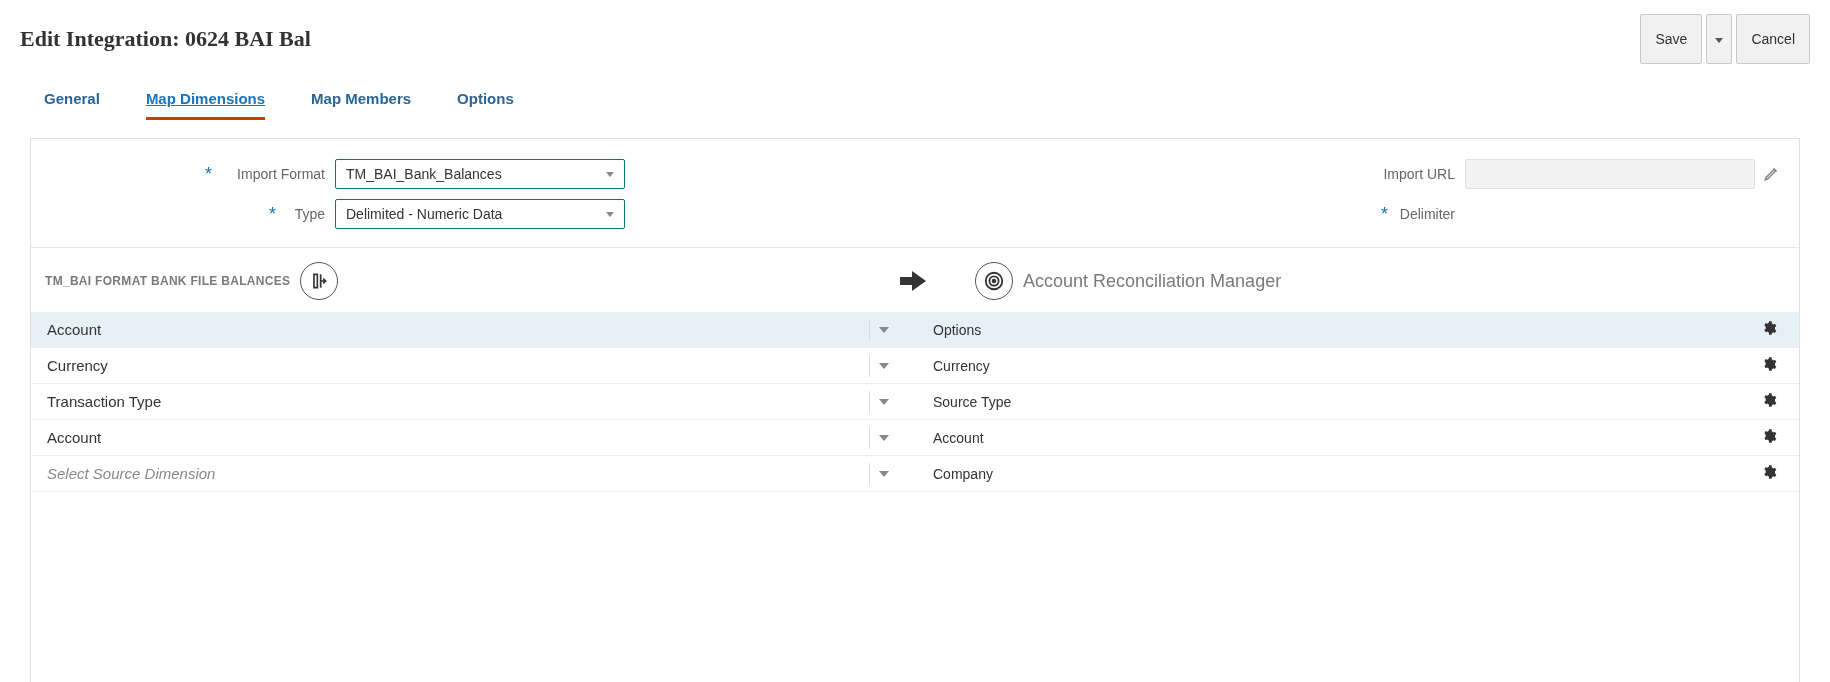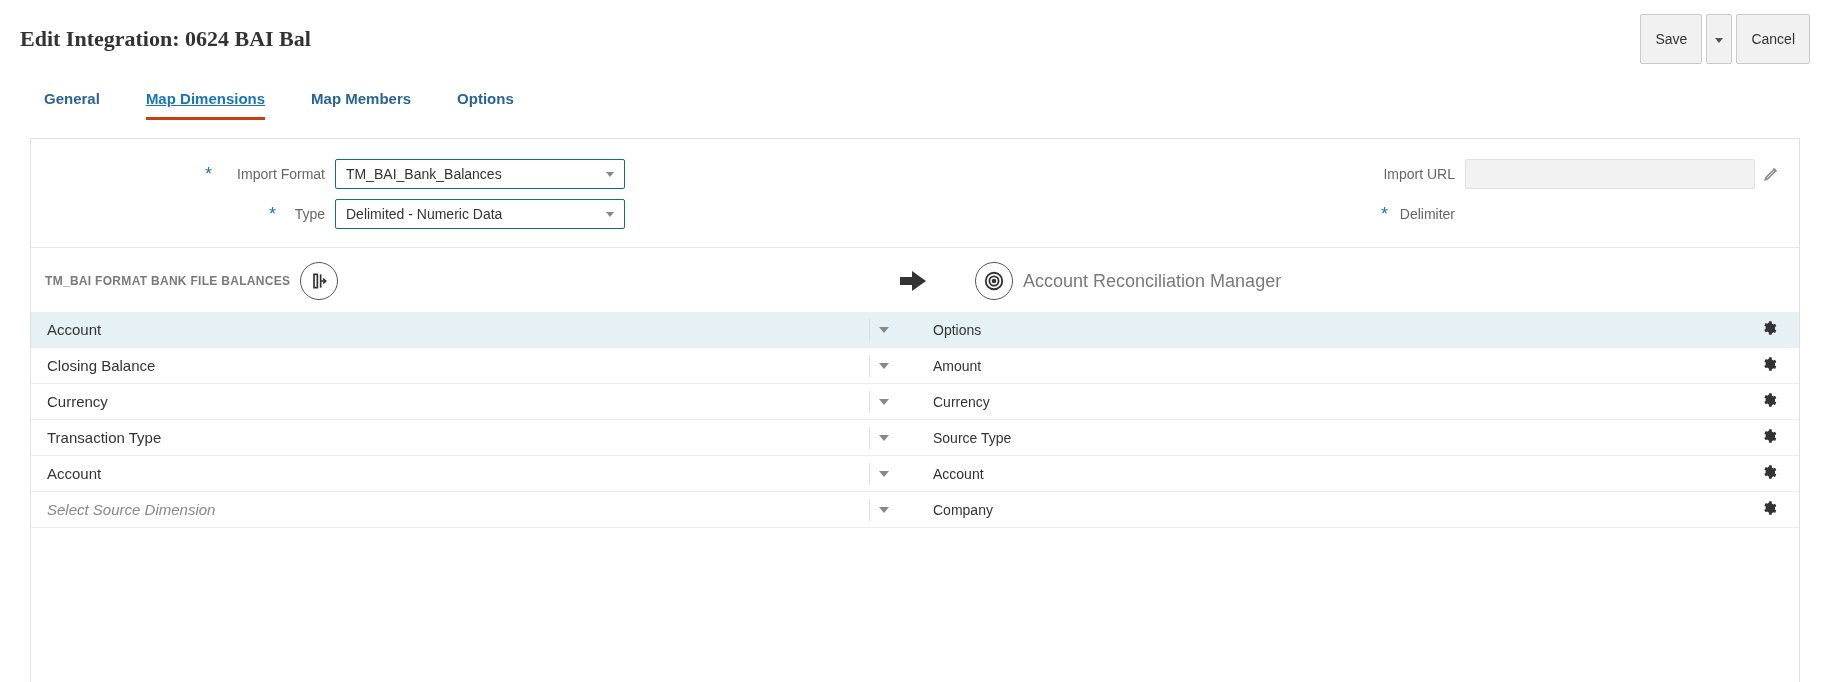--- a/index.html
+++ b/index.html
@@ -334,32 +334,20 @@
           <span class="tri"></span>
         </div>
         <div class="map-target">Options</div>
         <div class="map-gear">
           <span class="gear"><svg viewBox="0 0 24 24">
               <path d="M12 8a4 4 0 1 0 0 8 4 4 0 0 0 0-8zm9 4a7.9 7.9 0 0 0-.1-1.3l2.1-1.6-2-3.5-2.5 1a8 8 0 0 0-2.2-1.3L16 2h-4l-.3 2.3a8 8 0 0 0-2.2 1.3l-2.5-1-2 3.5 2.1 1.6A7.9 7.9 0 0 0 7 12c0 .4 0 .9.1 1.3L5 14.9l2 3.5 2.5-1c.7.5 1.4 1 2.2 1.3L12 22h4l.3-2.3a8 8 0 0 0 2.2-1.3l2.5 1 2-3.5-2.1-1.6c.1-.4.1-.9.1-1.3z"></path>
             </svg></span>
         </div>
       </div>
       <div class="map-row">
-        <div class="map-source">Closing Balance</div>
-        <div class="map-dd">
-          <span class="tri"></span>
-        </div>
-        <div class="map-target">Amount</div>
-        <div class="map-gear">
-          <span class="gear"><svg viewBox="0 0 24 24">
-              <path d="M12 8a4 4 0 1 0 0 8 4 4 0 0 0 0-8zm9 4a7.9 7.9 0 0 0-.1-1.3l2.1-1.6-2-3.5-2.5 1a8 8 0 0 0-2.2-1.3L16 2h-4l-.3 2.3a8 8 0 0 0-2.2 1.3l-2.5-1-2 3.5 2.1 1.6A7.9 7.9 0 0 0 7 12c0 .4 0 .9.1 1.3L5 14.9l2 3.5 2.5-1c.7.5 1.4 1 2.2 1.3L12 22h4l.3-2.3a8 8 0 0 0 2.2-1.3l2.5 1 2-3.5-2.1-1.6c.1-.4.1-.9.1-1.3z"></path>
-            </svg></span>
-        </div>
-      </div>
-      <div class="map-row">
         <div class="map-source">Currency</div>
         <div class="map-dd">
           <span class="tri"></span>
         </div>
         <div class="map-target">Currency</div>
         <div class="map-gear">
           <span class="gear"><svg viewBox="0 0 24 24">
               <path d="M12 8a4 4 0 1 0 0 8 4 4 0 0 0 0-8zm9 4a7.9 7.9 0 0 0-.1-1.3l2.1-1.6-2-3.5-2.5 1a8 8 0 0 0-2.2-1.3L16 2h-4l-.3 2.3a8 8 0 0 0-2.2 1.3l-2.5-1-2 3.5 2.1 1.6A7.9 7.9 0 0 0 7 12c0 .4 0 .9.1 1.3L5 14.9l2 3.5 2.5-1c.7.5 1.4 1 2.2 1.3L12 22h4l.3-2.3a8 8 0 0 0 2.2-1.3l2.5 1 2-3.5-2.1-1.6c.1-.4.1-.9.1-1.3z"></path>
             </svg></span>
         </div>

